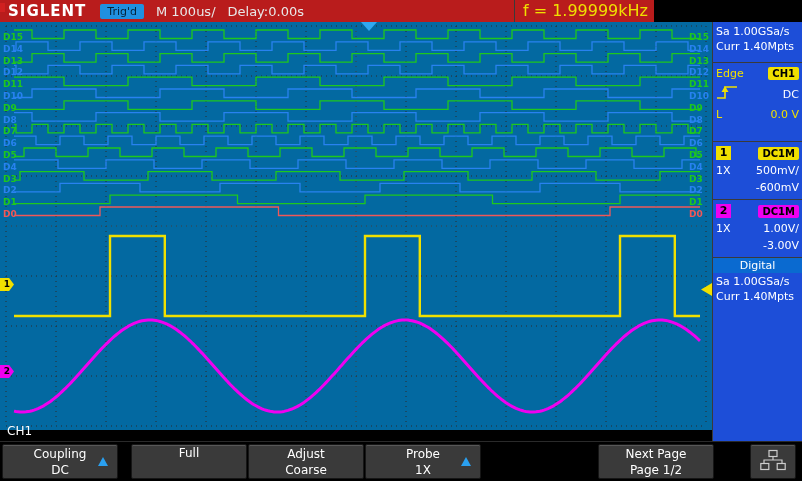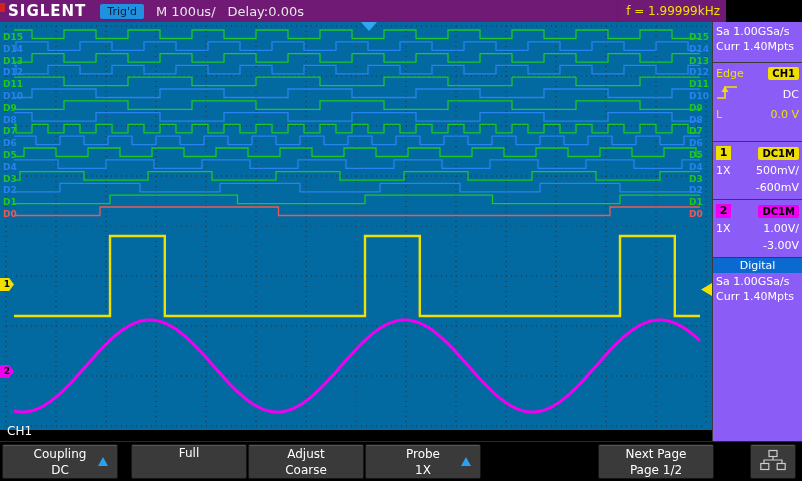--- a/index.html
+++ b/index.html
@@ -1,47 +1,47 @@
 <!DOCTYPE html>
 <html><head>
 <meta charset="utf-8">
 <style>
   html,body{margin:0;padding:0;background:#000;}
   body{width:802px;height:481px;position:relative;overflow:hidden;
        font-family:"DejaVu Sans","Liberation Sans",sans-serif;}
 
   
-  .topbar{position:absolute;left:0;top:0;width:726px;height:22px;background:#701a75;
+  .topbar{position:absolute;left:0;top:0;width:654px;height:22px;background:#b91c1c;
           display:flex;align-items:center;border-bottom:1px solid #222;}
   .logo-accent{width:5px;height:9px;background:#d02020;margin:0 3px 8px 0;}
   .logo{color:#fff;font-size:15px;font-weight:bold;letter-spacing:1px;}
   .trig-badge{margin-left:14px;background:#2090e0;color:#04243c;font-size:11px;
               font-weight:normal;padding:1px 7px;border-radius:2px;}
   .tb,.delay{color:#e8e8e8;font-size:13px;margin-left:12px;}
-  .freq{margin-left:auto;color:#f0e000;font-size:12px;padding:0 6px 0 8px;
+  .freq{margin-left:auto;color:#f0e000;font-size:16px;padding:0 6px 0 8px;
         border-left:1px solid #3a3a3a;height:22px;line-height:22px;}
 
   
   .screen{position:absolute;left:0;top:22px;width:712px;height:408px;background:#0369a1;}
   svg text{font-family:"DejaVu Sans","Liberation Sans",sans-serif;}
   .trig-pos{position:absolute;left:361px;top:0;width:0;height:0;
             border-left:8px solid transparent;border-right:8px solid transparent;
             border-top:9px solid #30a8f0;}
   .ch-marker{position:absolute;left:0;width:14px;height:13px;color:#000;font-size:9px;
              font-weight:bold;line-height:13px;text-align:center;
              clip-path:polygon(0 0,65% 0,100% 50%,65% 100%,0 100%);}
   .ch1-marker{top:256px;background:#f0e000;}
   .ch2-marker{top:343px;background:#f000f0;}
   .trig-level{position:absolute;left:701px;top:261px;width:11px;height:13px;background:#f0e000;
               clip-path:polygon(100% 0,100% 100%,0 50%);}
 
   .bottom-label{position:absolute;left:7px;top:424px;color:#fff;font-size:12px;}
 
   
-  .sidebar{position:absolute;left:712px;top:22px;width:90px;height:419px;background:#8b5cf6;
+  .sidebar{position:absolute;left:712px;top:22px;width:90px;height:419px;background:#1d4ed8;
            border-left:1px solid #3a3a3a;display:flex;flex-direction:column;box-sizing:border-box;}
   .sb-section{border-bottom:1px solid #3a3a3a;padding:2px 0;box-sizing:border-box;}
   .s-acq{height:41px;}
   .s-trig{height:79px;}
   .s-ch{height:58px;}
   .s-dig{flex:1;border-bottom:none;padding:0;}
   .sb-line{padding:1px 3px;font-size:11px;color:#fff;white-space:nowrap;}
   .sb-row{display:flex;justify-content:space-between;align-items:center;
           padding:2px 3px;font-size:11px;color:#fff;}
   .yellow{color:#f0e000;}

